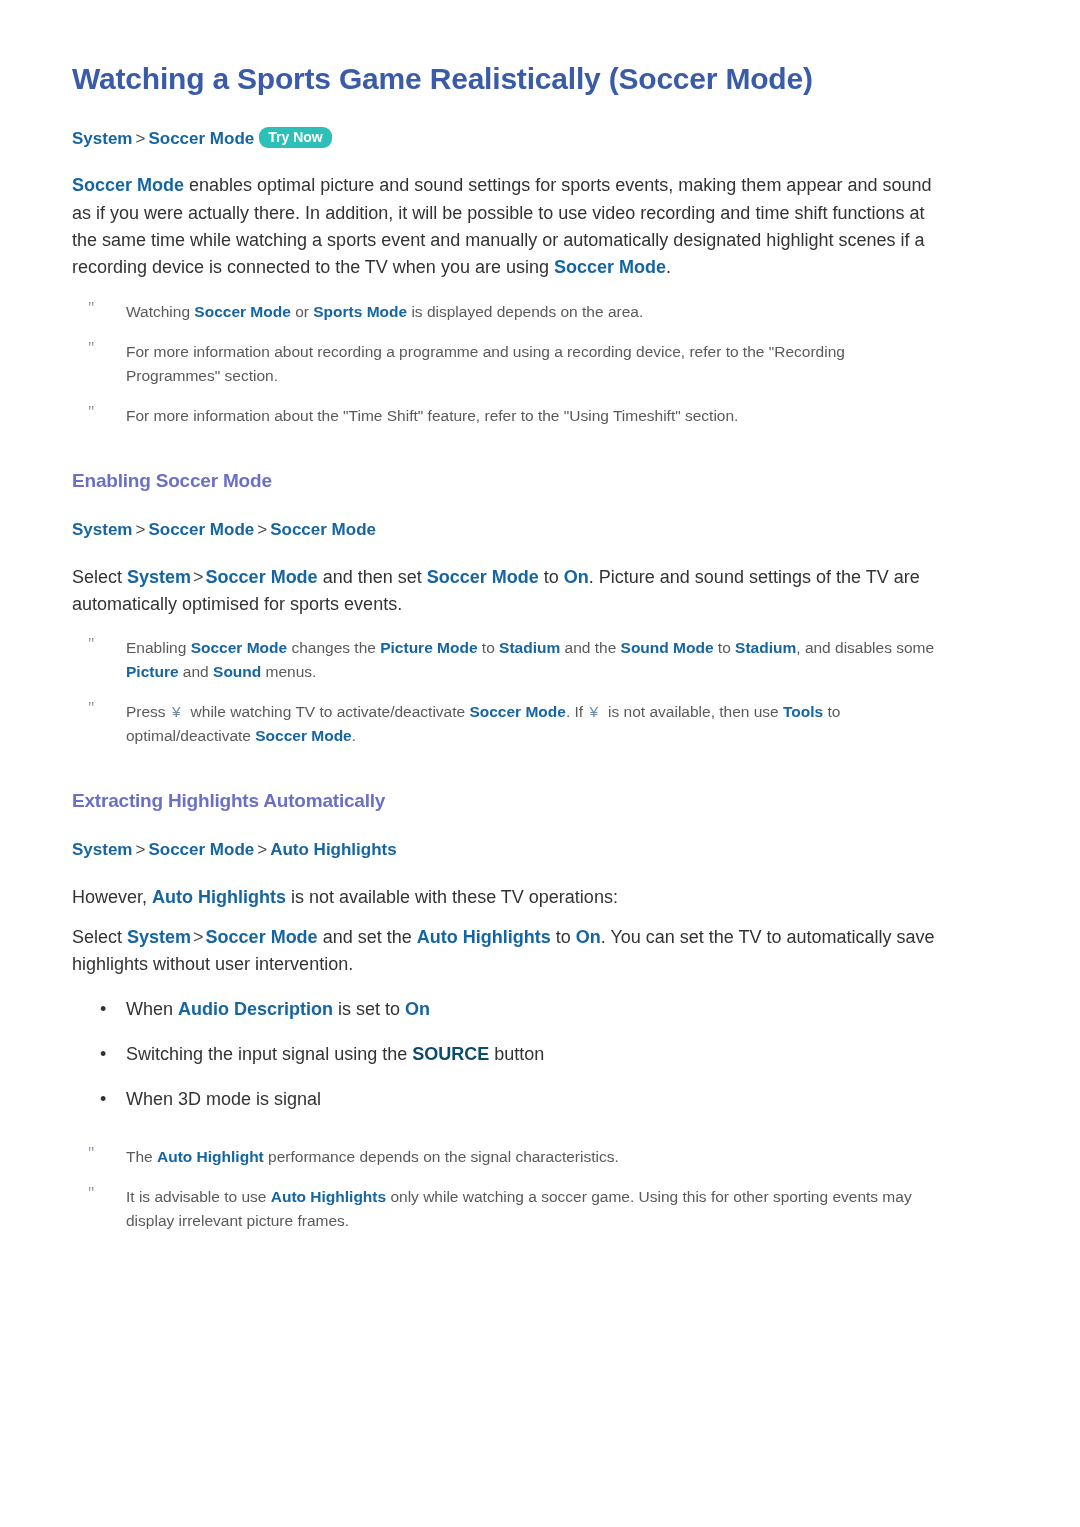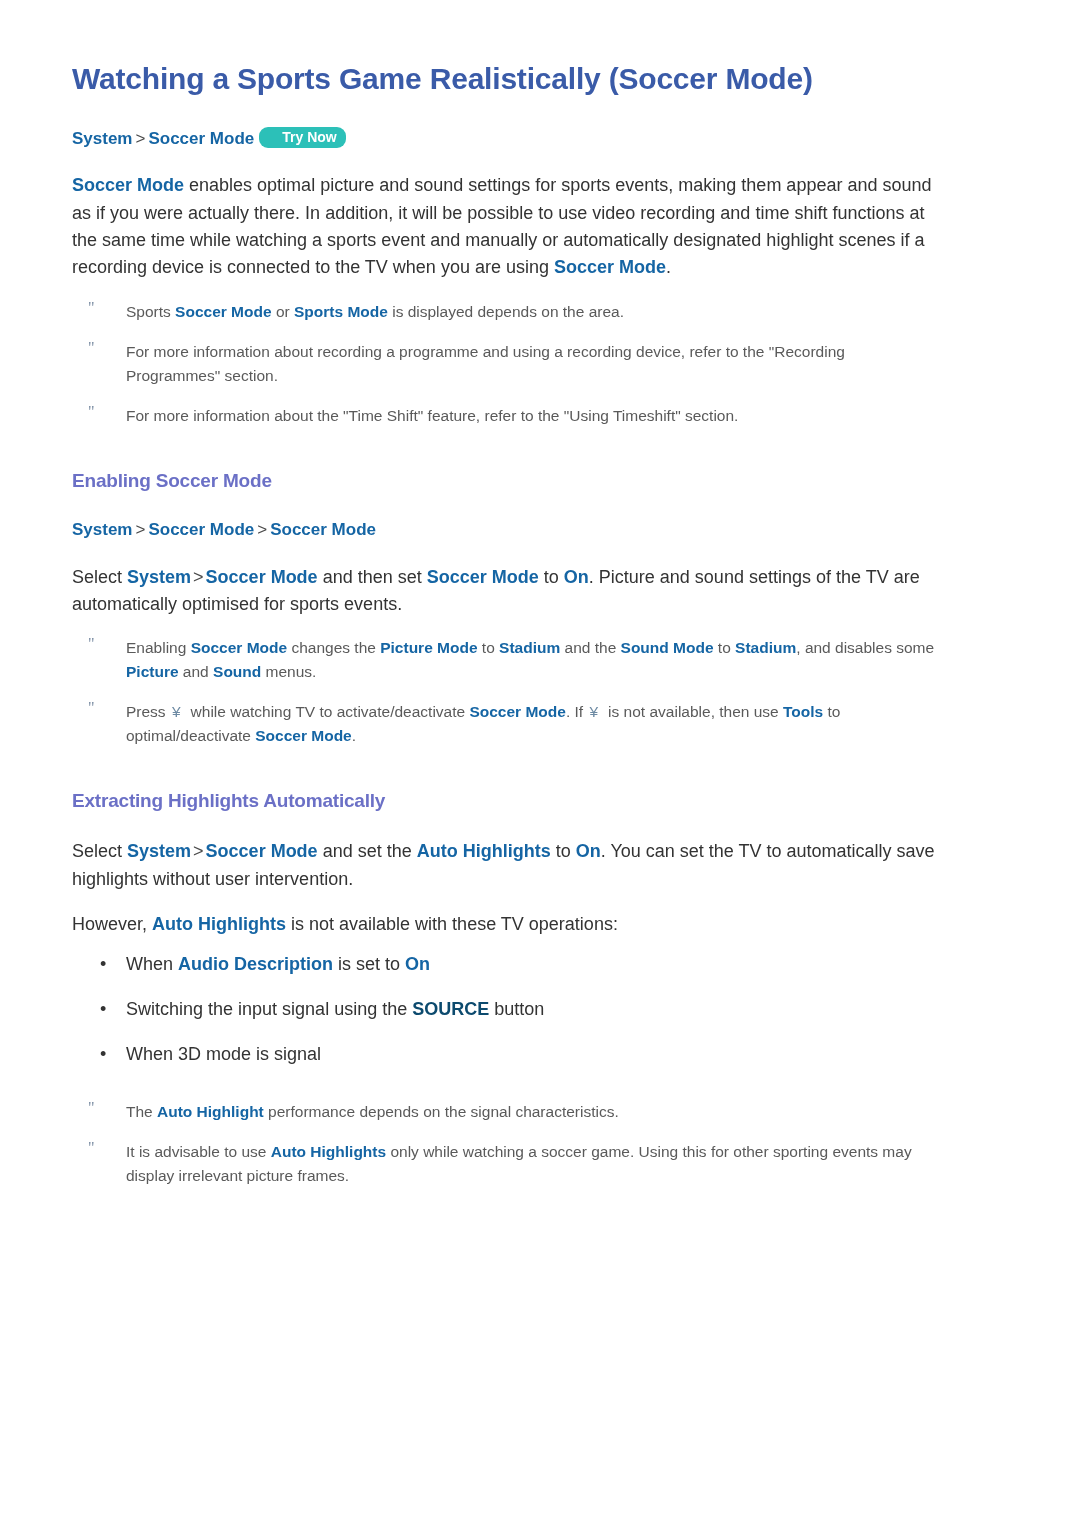--- a/index.html
+++ b/index.html
@@ -46,21 +46,21 @@
     font-weight: normal;
     padding: 0 3px;
   }
   .try-now {
     display: inline-block;
     background: #2cc0b8;
     color: #ffffff;
     font-size: 14px;
     font-weight: bold;
     border-radius: 9px;
-    padding: 1px 9px 2px 23px;
+    padding: 1px 9px 2px 9px;
     margin-left: 5px;
     position: relative;
     top: -2px;
     line-height: 1.35;
   }
 
   
   p.body-text {
     font-size: 18px;
     line-height: 1.52;
@@ -153,21 +153,21 @@
 <div class="page">
 
   <h1 class="doc-title">Watching a Sports Game Realistically (Soccer Mode)</h1>
 
   <div class="breadcrumb"><span>System</span><span class="sep">&gt;</span><span>Soccer Mode</span><span class="try-now">Try Now</span></div>
 
   <p class="body-text"><span class="kw">Soccer Mode</span><span> enables optimal picture and sound settings for sports events, making them appear and sound as if you were actually there. In addition, it will be possible to use video recording and time shift functions at the same time while watching a sports event and manually or automatically designated highlight scenes if a recording device is connected to the TV when you are using </span><span class="kw">Soccer Mode</span><span>.</span></p>
 
   <ul class="note-list">
     <li>
-      <span class="note-mark">"</span><span>Sports </span><span class="kw">Soccer Mode</span><span> or </span><span class="kw">Sports Mode</span><span> is displayed depends on the area.</span>
+      <span class="note-mark">"</span><span>Watching </span><span class="kw">Soccer Mode</span><span> or </span><span class="kw">Sports Mode</span><span> is displayed depends on the area.</span>
     </li>
     <li>
       <span class="note-mark">"</span><span>For more information about recording a programme and using a recording device, refer to the "Recording Programmes" section.</span>
     </li>
     <li>
       <span class="note-mark">"</span><span>For more information about the "Time Shift" feature, refer to the "Using Timeshift" section.</span>
     </li>
   </ul>
 
   <h2 class="section-heading">Enabling Soccer Mode</h2>
@@ -180,25 +180,26 @@
     <li>
       <span class="note-mark">"</span><span>Enabling </span><span class="kw">Soccer Mode</span><span> changes the </span><span class="kw">Picture Mode</span><span> to </span><span class="kw">Stadium</span><span> and the </span><span class="kw">Sound Mode</span><span> to </span><span class="kw">Stadium</span><span>, and disables some </span><span class="kw">Picture</span><span> and </span><span class="kw">Sound</span><span> menus.</span>
     </li>
     <li>
       <span class="note-mark">"</span><span>Press </span><span class="btn-glyph">¥</span><span>while watching TV to activate/deactivate </span><span class="kw">Soccer Mode</span><span>. If </span><span class="btn-glyph">¥</span><span>is not available, then use </span><span class="kw">Tools</span><span> to optimal/deactivate </span><span class="kw">Soccer Mode</span><span>.</span>
     </li>
   </ul>
 
   <h2 class="section-heading">Extracting Highlights Automatically</h2>
 
+  <div class="breadcrumb"><span>System</span><span class="sep">&gt;</span><span>Soccer Mode</span><span class="sep">&gt;</span><span>Auto Highlights</span></div>
+
+  <p class="body-text tight"><span>However, </span><span class="kw">Auto Highlights</span><span> is not available with these TV operations:</span></p>
 
   <p class="body-text"><span>Select </span><span class="kw">System</span><span class="sep-inline">&gt;</span><span class="kw">Soccer Mode</span><span> and set the </span><span class="kw">Auto Highlights</span><span> to </span><span class="kw">On</span><span>. You can set the TV to automatically save highlights without user intervention.</span></p>
 
-  <p class="body-text tight"><span>However, </span><span class="kw">Auto Highlights</span><span> is not available with these TV operations:</span></p>
-
   <ul class="dot-list">
     <li>
       <span class="dot-mark">•</span><span>When </span><span class="kw">Audio Description</span><span> is set to </span><span class="kw">On</span>
     </li>
     <li>
       <span class="dot-mark">•</span><span>Switching the input signal using the </span><span class="kw-source">SOURCE</span><span> button</span>
     </li>
     <li>
       <span class="dot-mark">•</span><span>When 3D mode is signal</span>
     </li>

